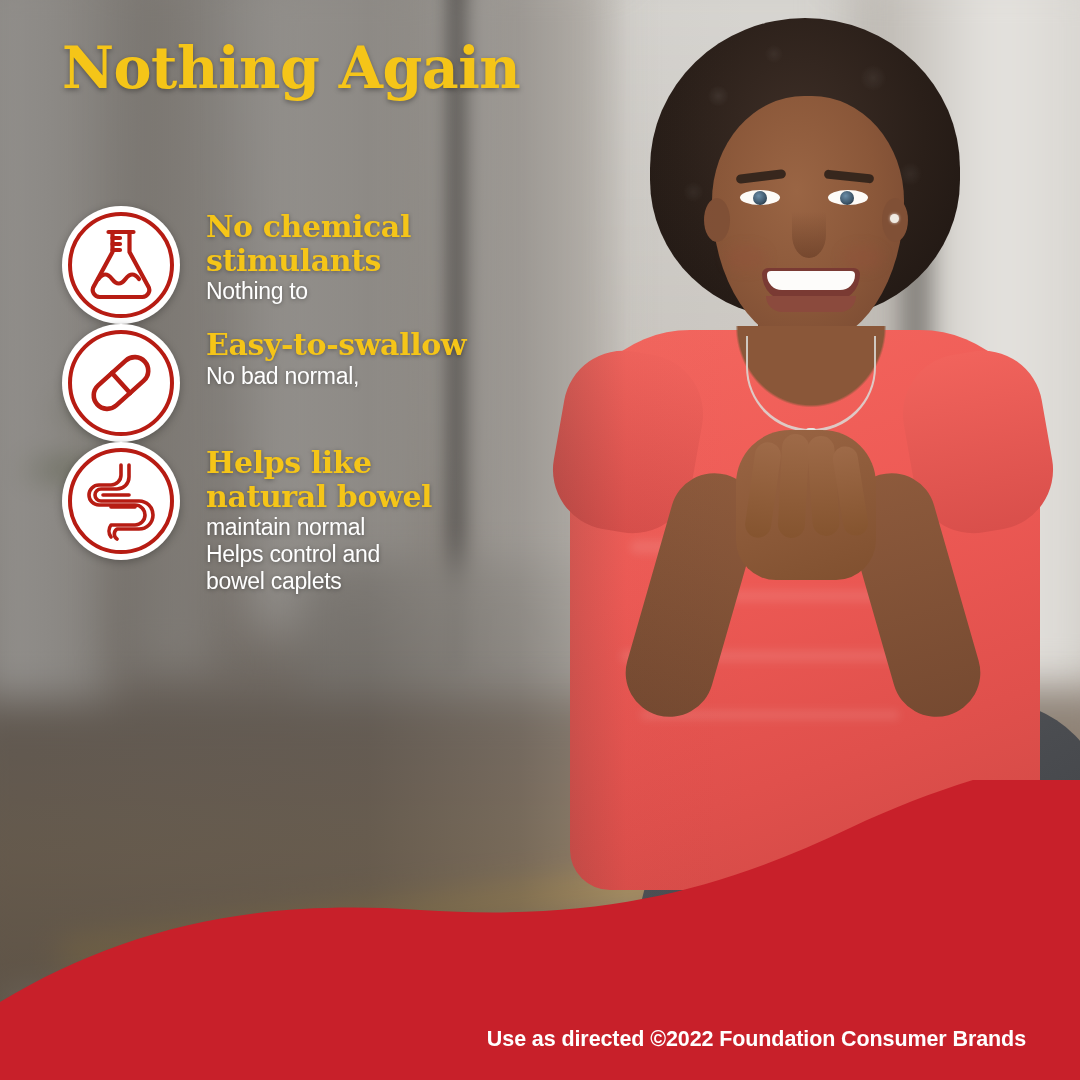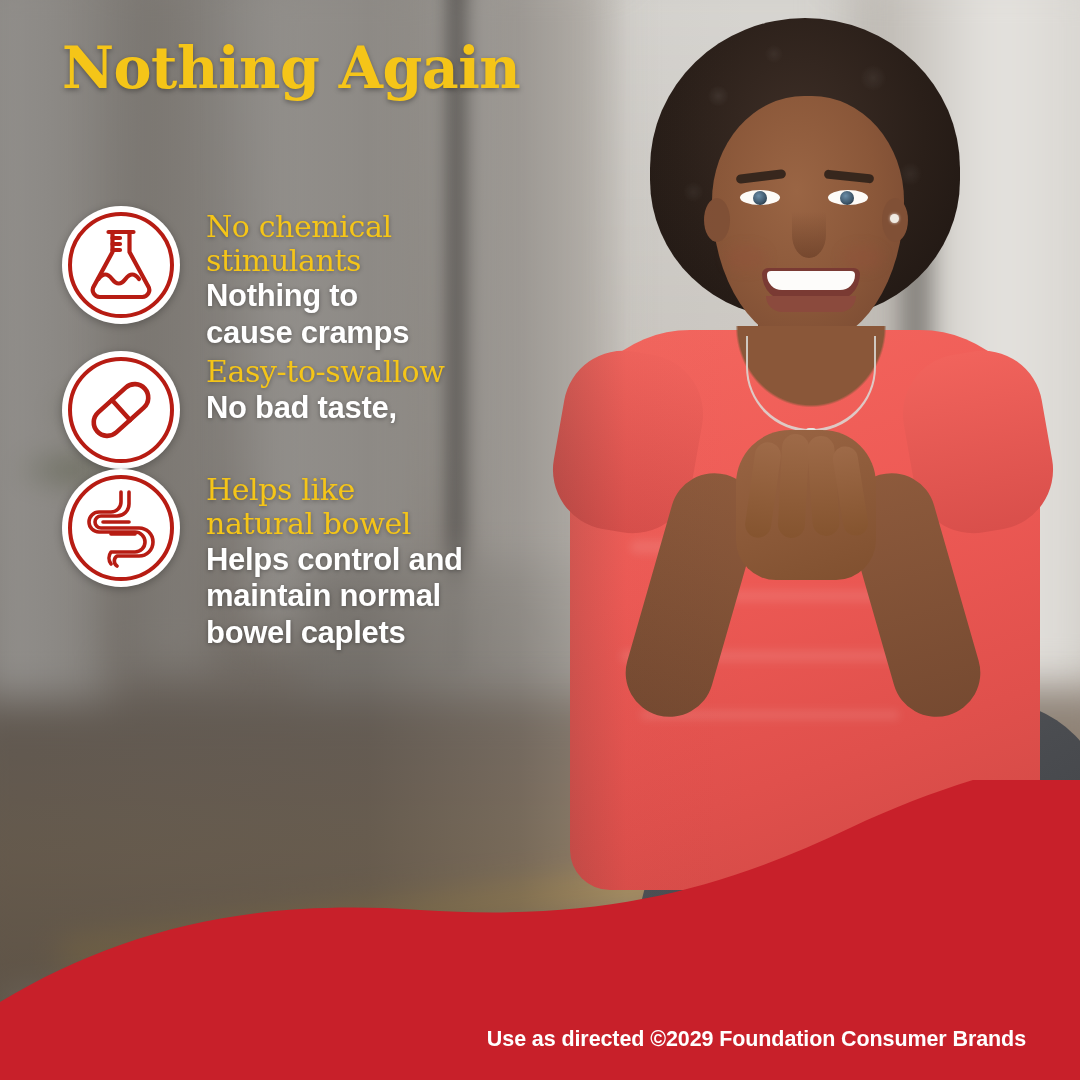--- a/index.html
+++ b/index.html
@@ -234,31 +234,31 @@
     position:absolute;
     inset:6px;
     border-radius:50%;
     border:4px solid #B71C13;
   }
   .badge svg { position:relative; z-index:2; display:block; }
 
   .ftext { margin-left:26px; padding-top:4px; }
   .ftitle {
     font-family:"DejaVu Serif", serif;
-    font-weight:400;
+    font-weight:700;
     font-size:30px;
     line-height:1.12;
     color:#F5C518;
     letter-spacing:-0.4px;
     text-shadow:0 1px 4px rgba(0,0,0,.35);
   }
   .fsub {
     font-family:"Liberation Sans", sans-serif;
-    font-weight:700;
-    font-size:31px;
+    font-weight:400;
+    font-size:23px;
     line-height:1.18;
     color:#ffffff;
     letter-spacing:-0.3px;
     text-shadow:0 1px 4px rgba(0,0,0,.35);
     margin-top:1px;
   }
   .fl { display:block; }
 </style>
 </head>
 <body>
@@ -333,21 +333,21 @@
   </div>
 
   <div class="bg-tint"></div>
 
   <div class="wave">
     <svg viewBox="0 0 1080 300" preserveAspectRatio="none" aria-hidden="true">
       <path d="M0,222 C120,150 250,118 420,130 C600,142 720,110 850,48 C930,10 1000,-10 1080,-28 L1080,300 L0,300 Z" fill="#C8202A"></path>
     </svg>
   </div>
 
-  <div class="footer-note">Use as directed ©2029 Foundation Consumer Brands</div>
+  <div class="footer-note">Use as directed ©2022 Foundation Consumer Brands</div>
 
   <div class="headline">
     <span class="fl l2">Nothing Again</span>
   </div>
 
   <div class="features">
 
     <div class="feature">
       <div class="badge">
         <svg width="74" height="78" viewBox="0 0 74 78">
@@ -361,40 +361,39 @@
           </g>
         </svg>
       </div>
       <div class="ftext">
         <div class="ftitle">
           <span class="fl">No chemical</span>
           <span class="fl">stimulants</span>
         </div>
         <div class="fsub">
           <span class="fl">Nothing to</span>
-          <span class="fl">cause cramps</span>
         </div>
       </div>
     </div>
 
     <div class="feature">
       <div class="badge">
         <svg width="74" height="74" viewBox="0 0 74 74">
           <g transform="rotate(-42 37 37)" fill="none" stroke="#B71C13" stroke-width="4.6" stroke-linecap="round" stroke-linejoin="round">
             <rect x="5" y="23.5" width="64" height="27" rx="13.5" ry="13.5"></rect>
             <path d="M37 23.5 V50.5"></path>
           </g>
         </svg>
       </div>
       <div class="ftext">
         <div class="ftitle">
           <span class="fl">Easy-to-swallow</span>
         </div>
         <div class="fsub">
-          <span class="fl">No bad taste,</span>
+          <span class="fl">No bad normal,</span>
         </div>
       </div>
     </div>
 
     <div class="feature">
       <div class="badge">
         <svg width="76" height="80" viewBox="0 0 76 80">
           <g fill="none" stroke="#B71C13" stroke-width="3.6" stroke-linecap="round" stroke-linejoin="round">
             <path d="M38 4 V14 a10 10 0 0 1 -10 10 H16 a10 10 0 0 0 0 20 H52 a10 10 0 0 1 0 20 H28 a10 10 0 0 0 0 12"></path>
             <path d="M46 4 V16 a12 12 0 0 1 -12 12 H18 a6 6 0 0 0 0 12 H56 a14 14 0 0 1 0 28 H34 a6 6 0 0 0 0 10"></path>
@@ -402,21 +401,21 @@
             <path d="M20 34 H46"></path>
           </g>
         </svg>
       </div>
       <div class="ftext">
         <div class="ftitle">
           <span class="fl">Helps like</span>
           <span class="fl">natural bowel</span>
         </div>
         <div class="fsub">
+          <span class="fl">maintain normal</span>
           <span class="fl">Helps control and</span>
-          <span class="fl">maintain normal</span>
           <span class="fl">bowel caplets</span>
         </div>
       </div>
     </div>
 
   </div>
 </div>
 
 </body></html>

